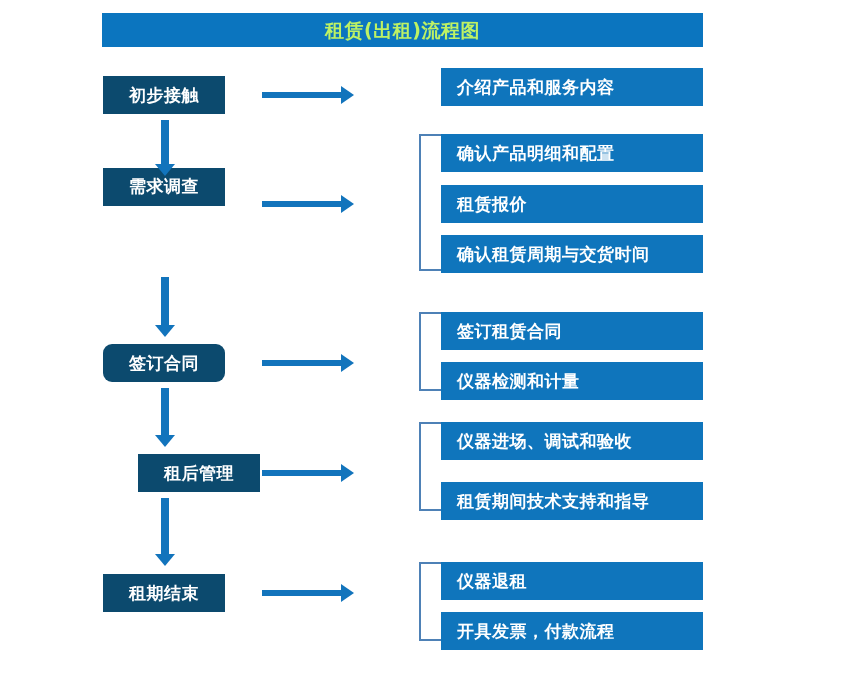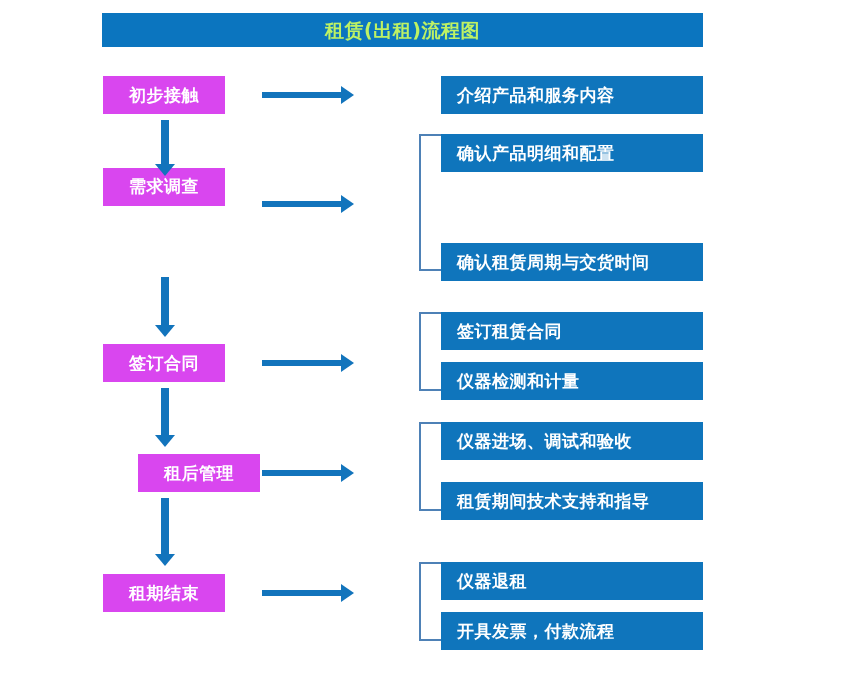--- a/index.html
+++ b/index.html
@@ -41,21 +41,21 @@
     letter-spacing: 0.5px;
     line-height: 1;
   }
 
   
   .stage-box {
     position: absolute;
     left: 103px;
     width: 122px;
     height: 38px;
-    background: #d946ef;
+    background: #0c4a6e;
     color: #ffffff;
     display: flex;
     align-items: center;
     justify-content: center;
     font-size: 17px;
     font-weight: bold;
     line-height: 1;
     letter-spacing: 0.5px;
   }
 
@@ -142,21 +142,21 @@
 <body>
 
 <div id="flow-root">
 
   <div class="title-banner">租赁(出租)流程图</div>
 
   <div class="stage-box" style="top:76px;">初步接触</div>
 
   <div class="stage-box" style="top:168px;font-family:Liberation Mono, monospace;">需求调查</div>
 
-  <div class="stage-box" style="top:344px;">签订合同</div>
+  <div class="stage-box" style="top:344px;border-radius:9px;">签订合同</div>
 
   <div class="stage-box" style="top:454px;margin-left:35px;">租后管理</div>
 
   <div class="stage-box" style="top:574px;">租期结束</div>
 
   <div class="arrow-down" style="top:120px; height:56px;">
     <div class="shaft" style="height:44px;"></div>
     <div class="head"></div>
   </div>
 
@@ -201,26 +201,27 @@
   </div>
 
   <div class="group-bracket" style="top:134px; height:137px;"></div>
 
   <div class="group-bracket" style="top:312px; height:79px;"></div>
 
   <div class="group-bracket" style="top:422px; height:89px;"></div>
 
   <div class="group-bracket" style="top:562px; height:79px;"></div>
 
-  <div class="detail-box" style="top:76px;">介绍产品和服务内容</div>
+  <div class="detail-box" style="top:68px;">介绍产品和服务内容</div>
 
   <div class="detail-box" style="top:134px;">确认产品明细和配置</div>
 
-
-  <div class="detail-box" style="top:243px;text-align:right;">确认租赁周期与交货时间</div>
+  <div class="detail-box" style="top:185px;">租赁报价</div>
+
+  <div class="detail-box" style="top:235px;text-align:right;">确认租赁周期与交货时间</div>
 
   <div class="detail-box" style="top:312px;">签订租赁合同</div>
 
   <div class="detail-box" style="top:362px;">仪器检测和计量</div>
 
   <div class="detail-box" style="top:482px;">租赁期间技术支持和指导</div>
 
   <div class="detail-box" style="top:422px;">仪器进场、调试和验收</div>
 
   <div class="detail-box" style="top:562px;">仪器退租</div>

